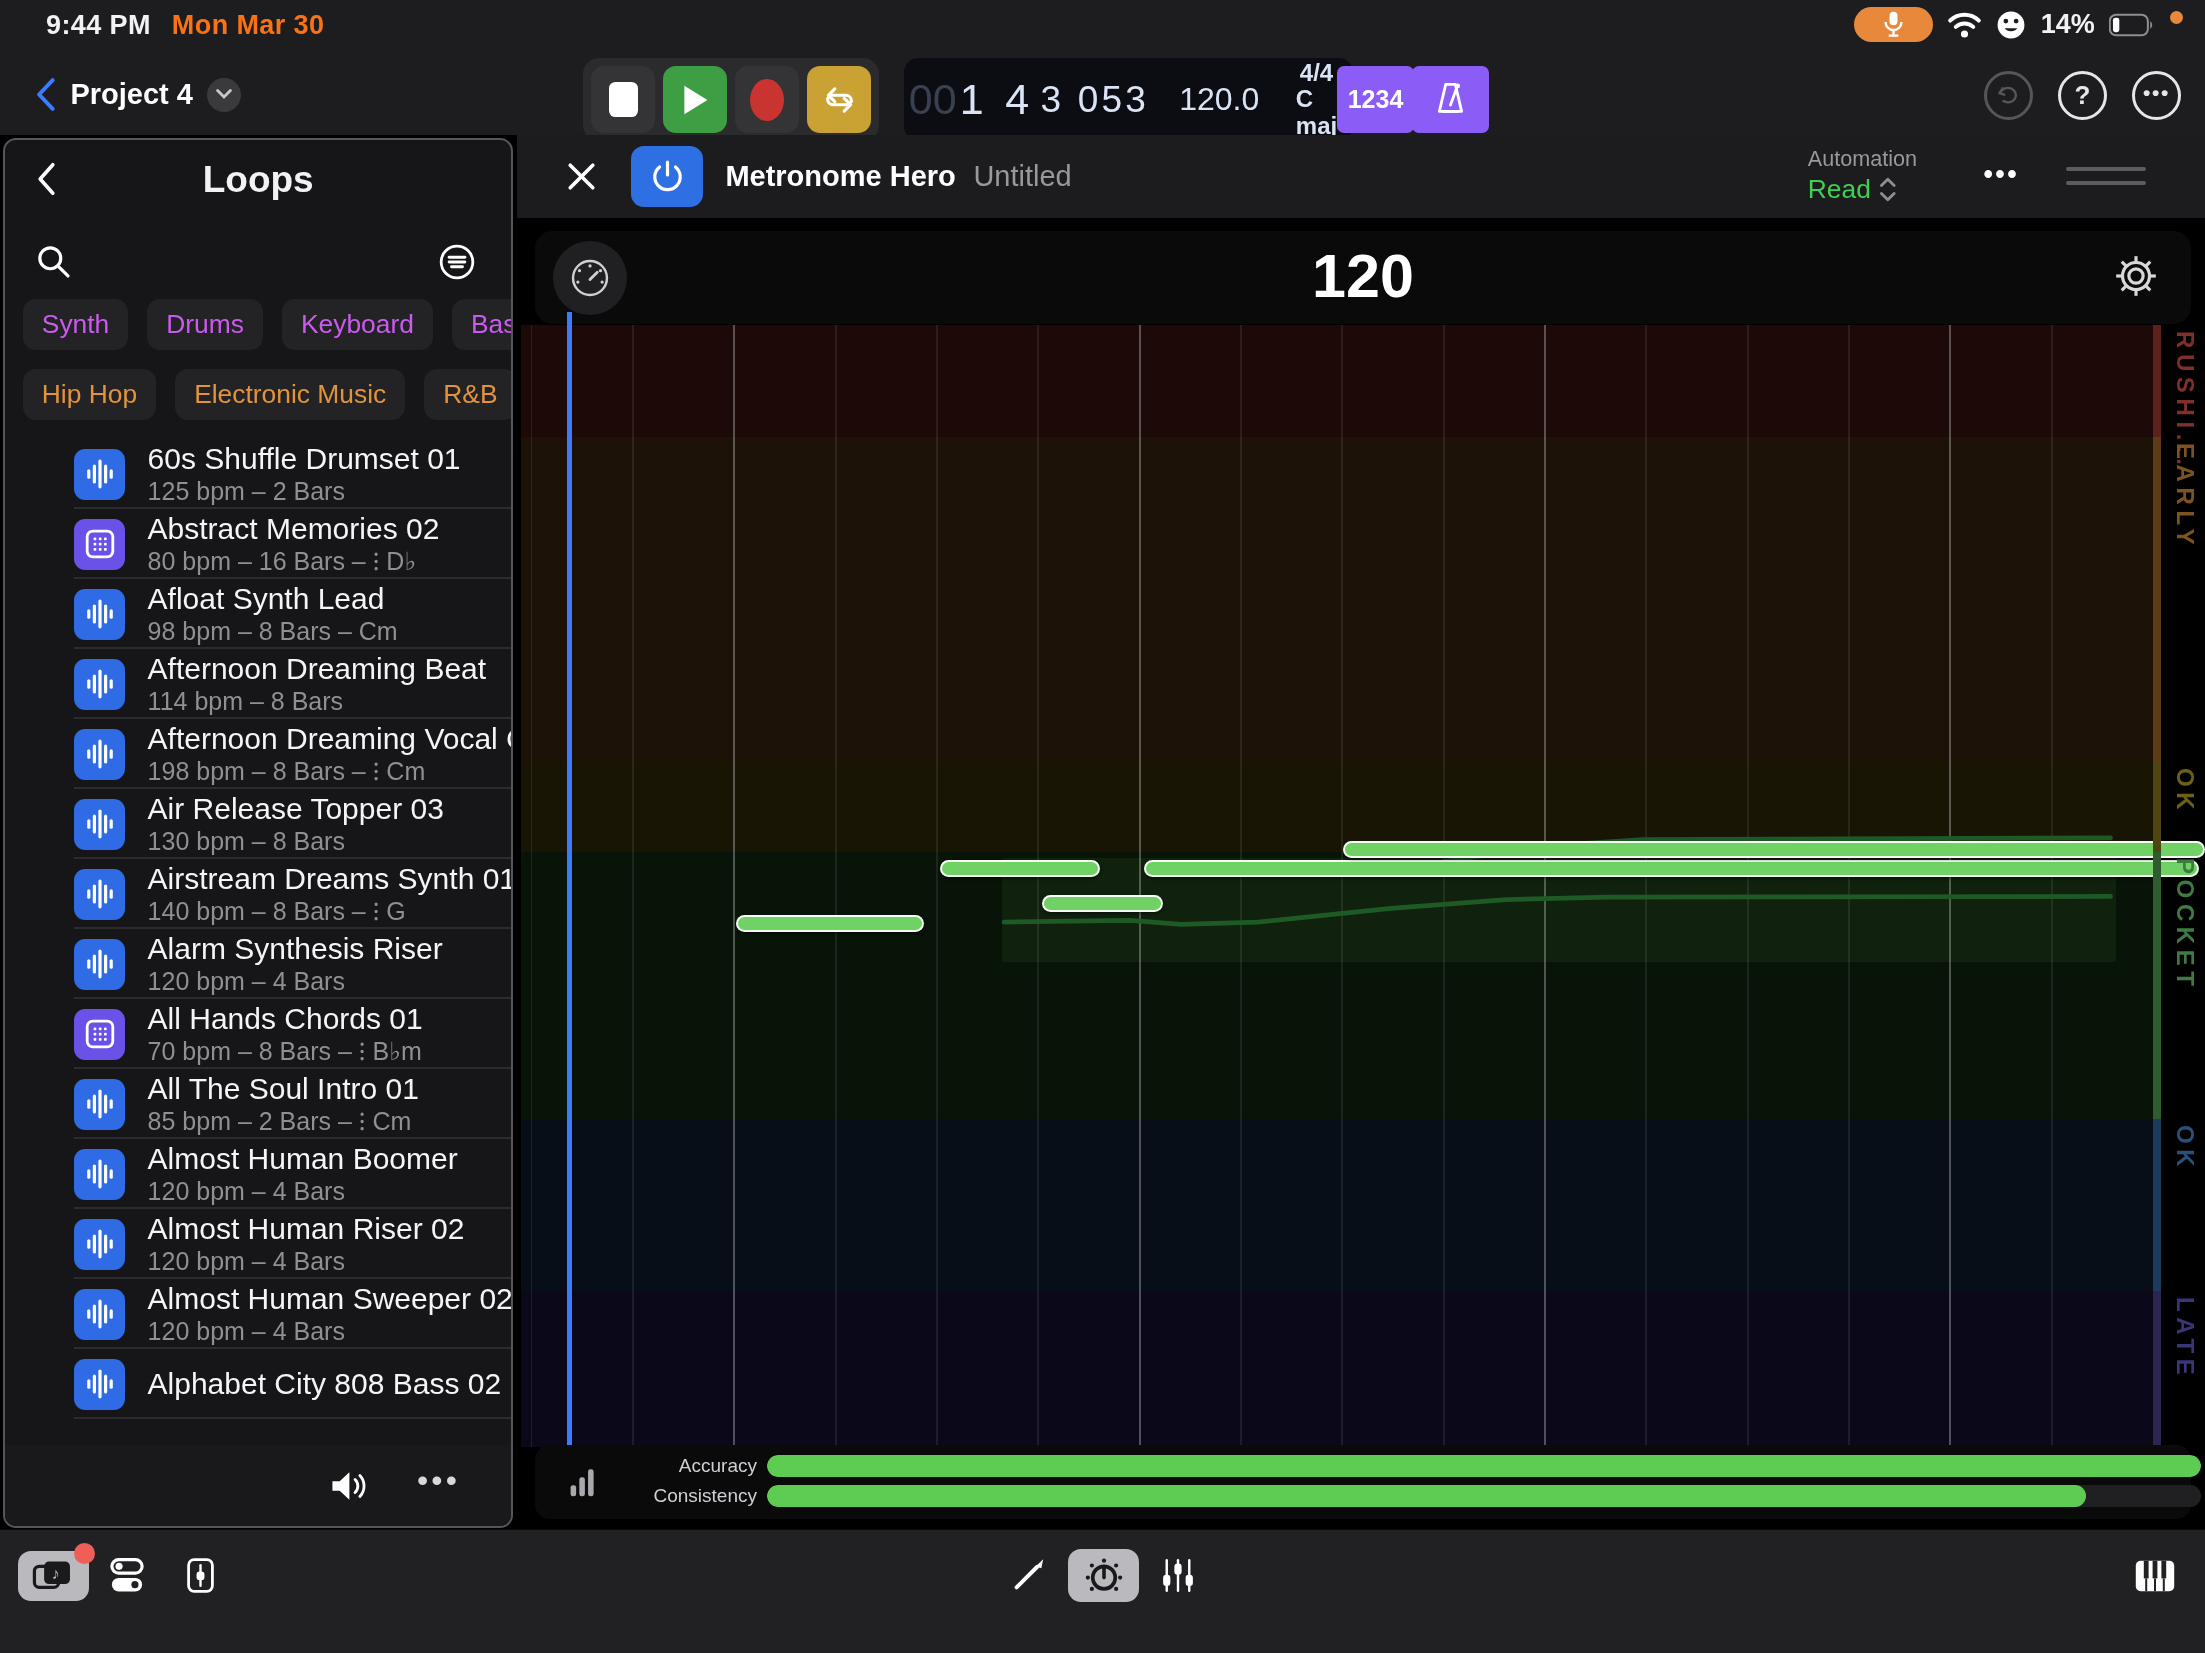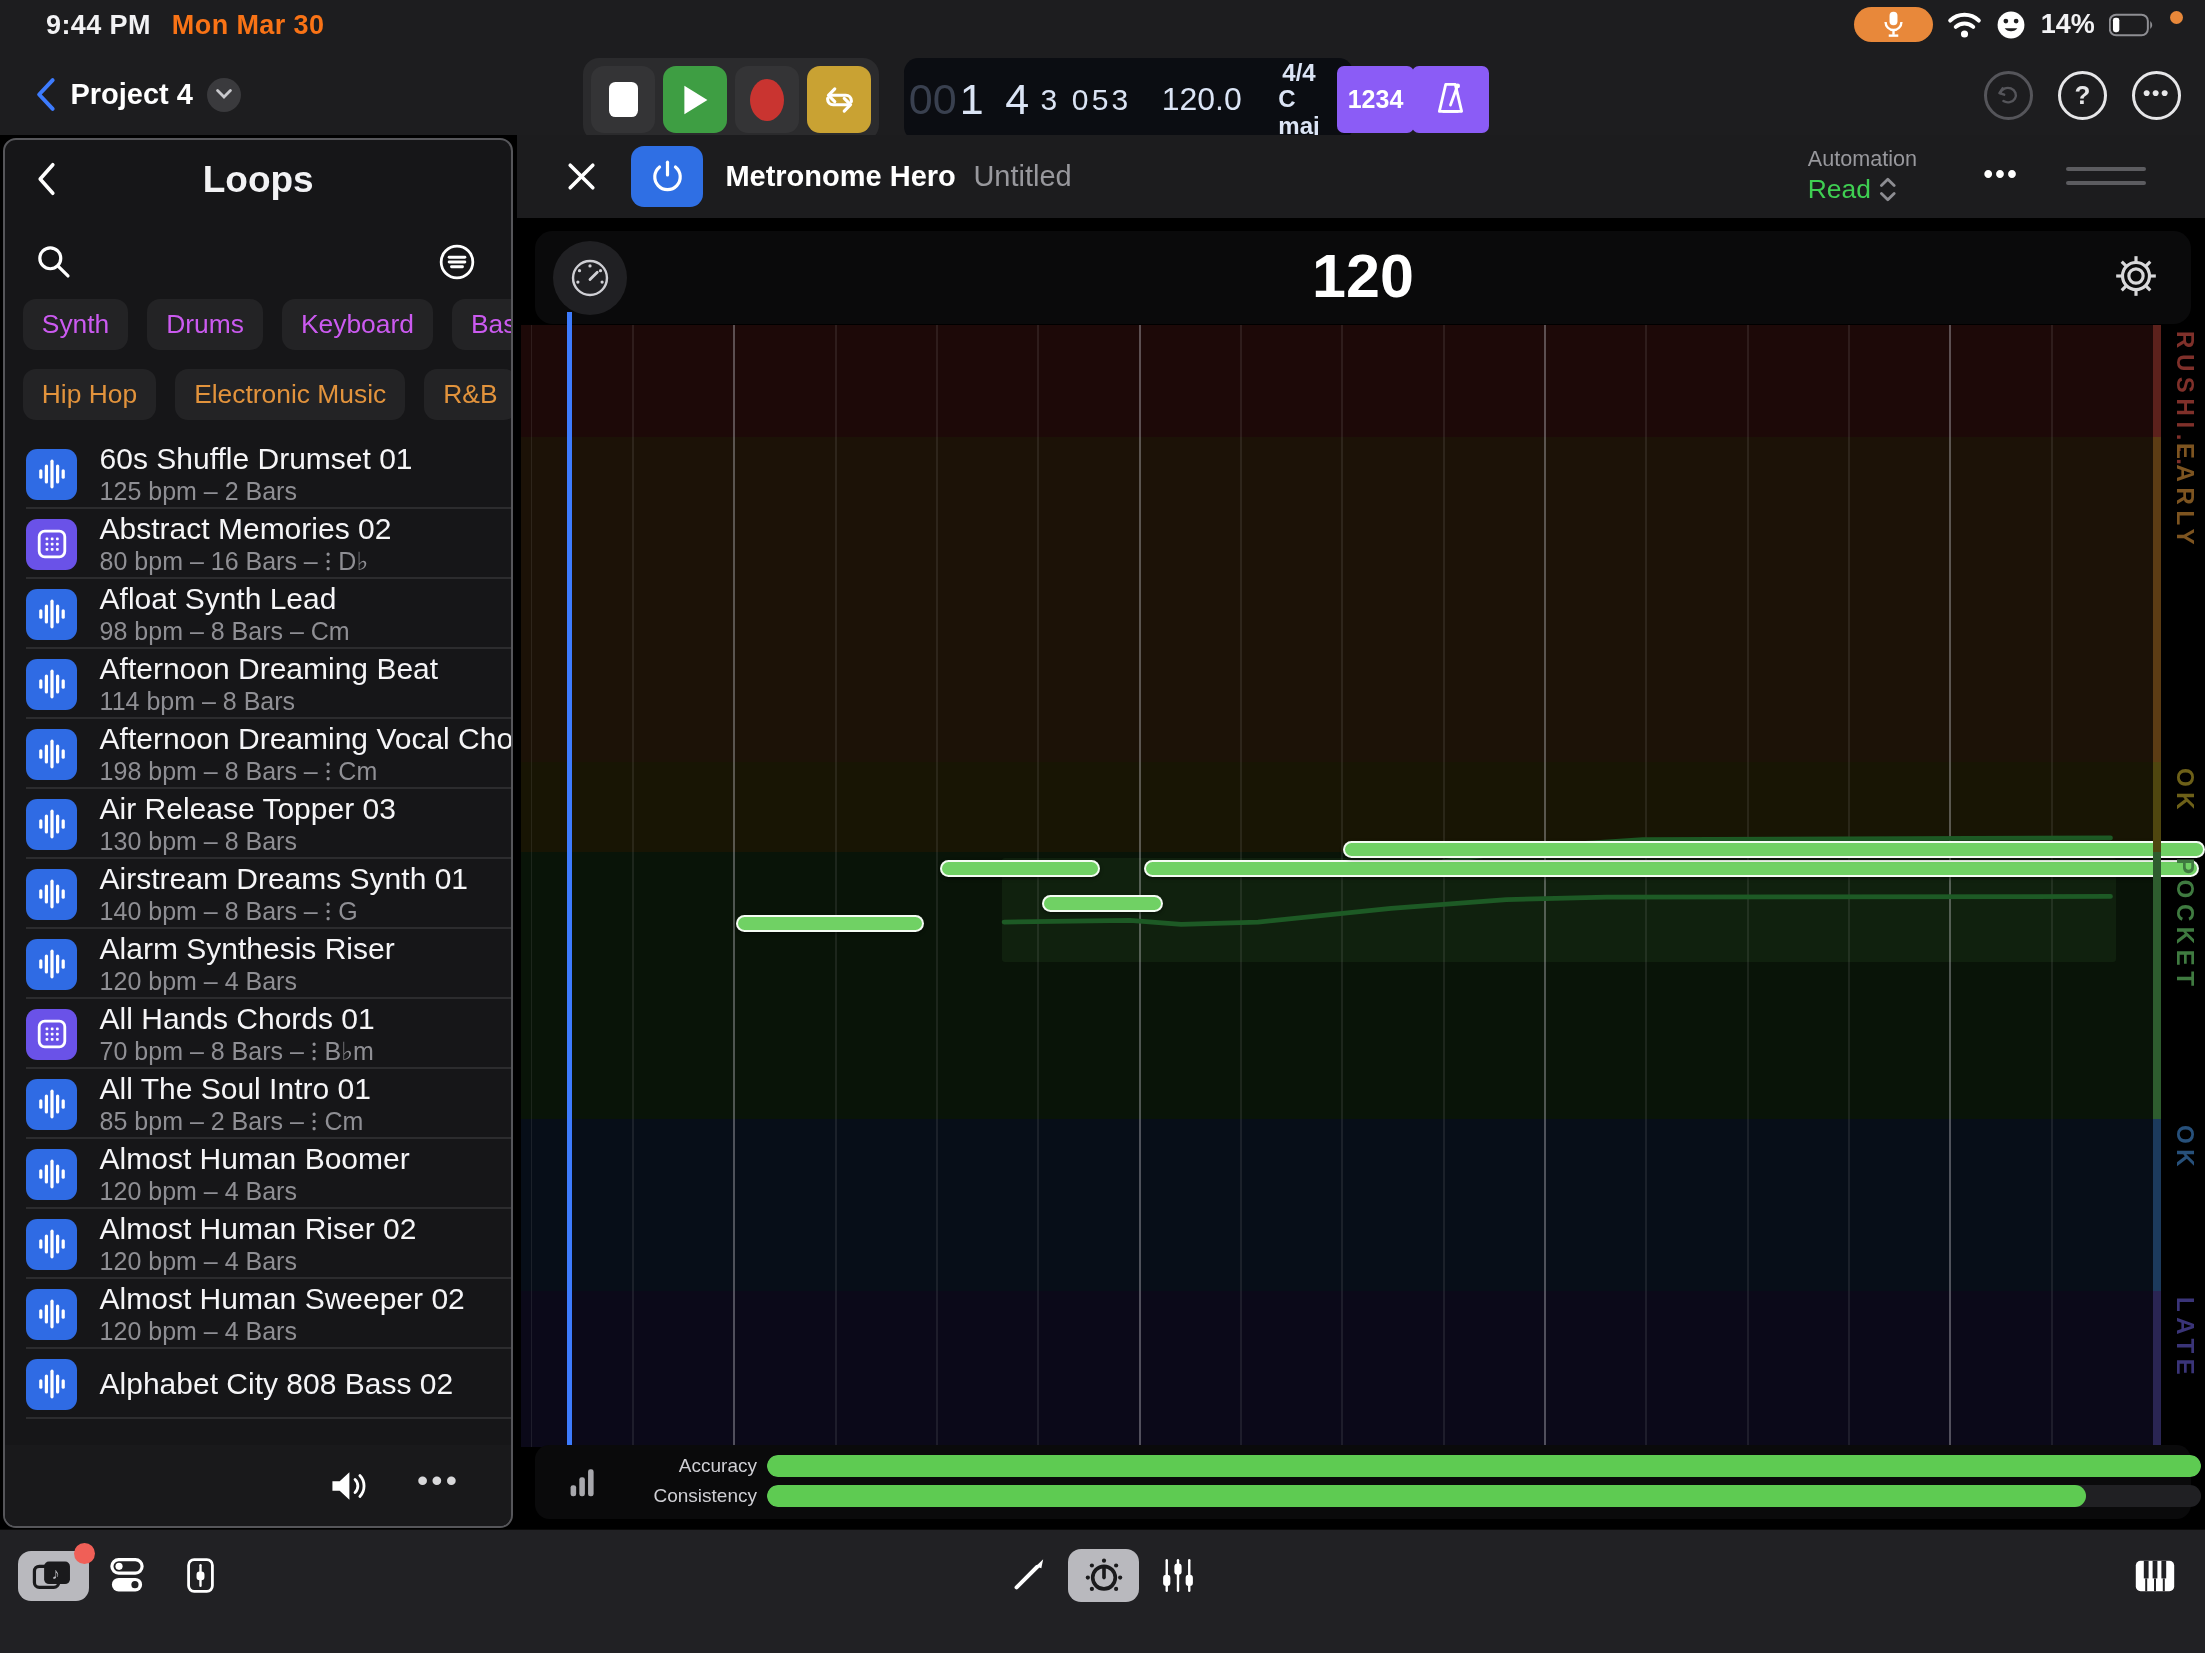--- a/index.html
+++ b/index.html
@@ -27,21 +27,21 @@
   .tbtn.play{background:#3e9e43;}
   .tbtn.loop{background:#c9a233;}
   .stop-sq{width:29px;height:35px;border-radius:6.4px;background:#fff;}
   .rec-circ{width:34px;height:42px;border-radius:50%;background:#c93430;}
   #lcd{position:absolute;left:904px;top:58px;width:449px;height:83px;background:#0b0d12;border-radius:14.4px;
        display:flex;align-items:center;color:#dbe4f5;}
   .lcd-sep{width:1.6px;height:51px;background:#33363e;}
   .lcd-pos{display:flex;align-items:center;padding:0 11.2px 0 4.8px;white-space:nowrap;}
   .lcd-dim{color:#39404f;font-size:43px;font-weight:500;}
   .lcd-big{font-size:43px;font-weight:500;letter-spacing:4.8px;margin-left:3.2px;}
-  .lcd-med{font-size:30px;font-weight:500;letter-spacing:3.2px;margin-left:6.4px;}
+  .lcd-med{font-size:37px;font-weight:500;letter-spacing:3.2px;margin-left:6.4px;}
   .lcd-tempo{font-size:32px;font-weight:500;padding:0 19px;}
   .lcd-stack{display:flex;flex-direction:column;align-items:center;line-height:1.1;padding:0 17.6px;font-size:24px;font-weight:600;}
   .lcd-io{display:flex;flex-direction:column;align-items:center;line-height:1.2;padding:0 14.4px;color:#39404f;font-weight:600;}
   .lcd-io .io-top{font-size:21.6px;display:flex;gap:13px;}
   .lcd-io .io-bot{font-size:19px;color:#434b5e;}
   .pbtn{position:absolute;top:66px;width:77px;height:67px;border-radius:7px;background:#8b5cf6;
         display:flex;align-items:center;justify-content:center;color:#fff;}
   #countin{left:1337px;font-size:25px;font-weight:700;letter-spacing:0;}
   #metro{left:1412px;}
   .circ-icon{width:43px;height:43px;border-radius:50%;display:flex;align-items:center;justify-content:center;}
@@ -59,21 +59,21 @@
   #loops-back{position:absolute;left:32px;top:22.4px;}
   #search-ic{position:absolute;left:30px;top:103px;}
   #filter-ic{position:absolute;right:35px;top:103px;}
   .chip-row{position:absolute;left:17.6px;display:flex;gap:19px;width:577px;}
   #chips1{top:159px;}
   #chips2{top:229px;}
   .chip{background:#232325;border-radius:13px;height:51px;display:flex;align-items:center;
         padding:0 19px;font-size:26.4px;white-space:nowrap;}
   .chip.purple{color:#cb5af0;}
   .chip.orange{color:#e2933c;}
-  #loop-list{position:absolute;left:0;top:299px;width:100%;}
+  #loop-list{position:absolute;left:0;top:299px;width:100%;padding-left:48px;}
   .litem{position:relative;height:70px;display:flex;align-items:center;padding-left:21px;}
   .litem .licon{width:51px;height:51px;border-radius:11.2px;display:flex;align-items:center;justify-content:center;flex:0 0 auto;}
   .licon.blue{background:#2f6be4;}
   .licon.purple{background:#6a52e8;}
   .ltext{margin-left:22.4px;min-width:0;}
   .ltitle{font-size:30px;color:#f5f5f7;line-height:1.15;white-space:nowrap;}
   .lsub{font-size:25px;color:#8f8f94;line-height:1.15;white-space:nowrap;}
   .litem::after{content:"";position:absolute;left:21px;right:0;bottom:0;height:1.6px;background:#2c2c2e;}
   #panel-bottom{position:absolute;left:0;bottom:0;width:100%;height:81px;background:#19191b;
                 display:flex;align-items:center;justify-content:flex-end;gap:45px;padding-right:51px;box-sizing:border-box;}

